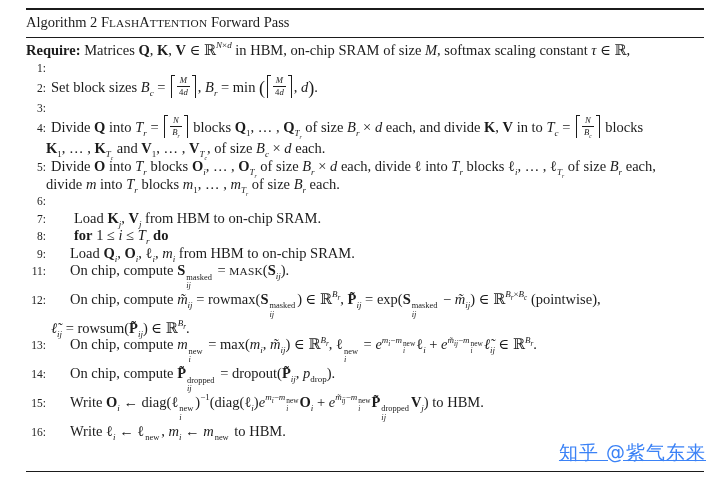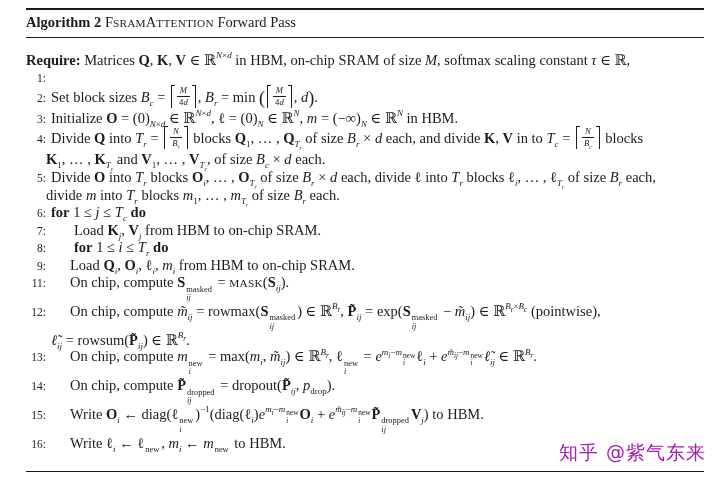--- a/index.html
+++ b/index.html
@@ -6,23 +6,23 @@
   html,body{ margin:0; padding:0; background:#e8e8e8; }
   .page{
     position:relative; width:720px; height:485px; background:#ffffff;
     font-family:"Liberation Serif","DejaVu Serif",serif;
     color:var(--ink); font-size:14.5px; overflow:hidden; margin:0 auto;
   }
   .inner{ padding:8px 16px 0 26px; }
   .rule{ border:0; border-top:1px solid var(--ink); margin:0; }
   .rule.thick{ border-top-width:2px; }
   .alg-header{ padding:3px 0 4px 0; line-height:19px; white-space:nowrap; }
-  .alg-label{ font-weight:bold; }
+  .alg-label{ font-weight:normal; }
   .sc{ font-size:0.78em; letter-spacing:0.2px; }
-  .req-row{ line-height:18px; margin-top:13px; white-space:nowrap; }
+  .req-row{ line-height:18px; margin-top:3px; white-space:nowrap; }
   .req-kw{ font-weight:bold; }
   .req-cont{ padding-left:18px; line-height:18px; white-space:nowrap; }
   #alg-lines{ margin-top:1px; }
   .row{ display:flex; align-items:baseline; line-height:16.5px; min-height:16.5px; white-space:nowrap; }
   .lnum{ flex:none; width:20px; text-align:right; font-size:11.5px; color:#222; }
   .lcontent{ margin-left:5px; }
   .ind-0 .lcontent{ margin-left:5px; }
   .ind-1 .lcontent{ margin-left:28px; }
   .ind-2 .lcontent{ margin-left:24px; }
   .cont0 .lcontent{ margin-left:0px; }
@@ -56,21 +56,21 @@
   }
 </style>
 </head>
 <body>
 
 <div class="page">
   <div class="inner">
     <hr class="rule thick">
     <div class="alg-header">
       <span class="alg-label">Algorithm 2</span>
-      <span>F<span class="sc">SRAM</span>A<span class="sc">TTENTION</span> Forward Pass</span>
+      <span>F<span class="sc">LASH</span>A<span class="sc">TTENTION</span> Forward Pass</span>
     </div>
     <hr class="rule">
     <div class="req-row">
       <span class="req-kw">Require:</span>
       <span>Matrices <b>Q</b>, <b>K</b>, <b>V</b> ∈ ℝ<sup class="exp"><i>N</i>×<i>d</i></sup> in HBM, on-chip SRAM of size <i>M</i>, softmax scaling constant <i>τ</i> ∈ ℝ,</span>
     </div>
     <div id="alg-lines">
         <div class="row ind-0">
           <span class="lnum">1:</span>
         </div>
@@ -87,21 +87,20 @@
               <span class="cl"></span>
               <span class="frac">
                 <span class="fnum"><i>M</i></span>
                 <span class="fden">4<i>d</i></span>
               </span>
               <span class="cr"></span>
             </span>, <i>d</i><span class="bigp">)</span>.</span>
         </div>
         <div class="row ind-0">
           <span class="lnum">3:</span>
-          <span class="lcontent">Initialize <b>O</b> = (0)<sub><i>N</i>×<i>d</i></sub> ∈ ℝ<sup class="exp"><i>N</i>×<i>d</i></sup>, ℓ = (0)<sub><i>N</i></sub> ∈ ℝ<sup class="exp"><i>N</i></sup>, <i>m</i> = (−∞)<sub><i>N</i></sub> ∈ ℝ<sup class="exp"><i>N</i></sup> in HBM.</span>
         </div>
         <div class="row ind-0">
           <span class="lnum">4:</span>
           <span class="lcontent">Divide <b>Q</b> into <i>T<sub>r</sub></i> = <span class="ceil">
               <span class="cl"></span>
               <span class="frac">
                 <span class="fnum"><i>N</i></span>
                 <span class="fden"><i>B<sub>r</sub></i></span>
               </span>
               <span class="cr"></span>
@@ -121,21 +120,20 @@
         <div class="row ind-0">
           <span class="lnum">5:</span>
           <span class="lcontent">Divide <b>O</b> into <i>T<sub>r</sub></i> blocks <b>O</b><sub><i>i</i></sub>, … , <b>O</b><sub><i>T<sub>r</sub></i></sub> of size <i>B<sub>r</sub></i> × <i>d</i> each, divide ℓ into <i>T<sub>r</sub></i> blocks ℓ<sub><i>i</i></sub>, … , ℓ<sub><i>T<sub>r</sub></i></sub> of size <i>B<sub>r</sub></i> each,</span>
         </div>
         <div class="row cont0">
           <span class="lnum"></span>
           <span class="lcontent">divide <i>m</i> into <i>T<sub>r</sub></i> blocks <i>m</i><sub>1</sub>, … , <i>m</i><sub><i>T<sub>r</sub></i></sub> of size <i>B<sub>r</sub></i> each.</span>
         </div>
         <div class="row ind-0">
           <span class="lnum">6:</span>
-          <span class="lcontent"><b>for</b> 1 ≤ <i>j</i> ≤ <i>T<sub>c</sub></i> <b>do</b></span>
         </div>
         <div class="row ind-1">
           <span class="lnum">7:</span>
           <span class="lcontent">Load <b>K</b><sub><i>j</i></sub>, <b>V</b><sub><i>j</i></sub> from HBM to on-chip SRAM.</span>
         </div>
         <div class="row ind-1">
           <span class="lnum">8:</span>
           <span class="lcontent"><b>for</b> 1 ≤ <i>i</i> ≤ <i>T<sub>r</sub></i> <b>do</b></span>
         </div>
         <div class="row ind-2">
@@ -206,14 +204,14 @@
           <span class="lnum">16:</span>
           <span class="lcontent">Write ℓ<sub><i>i</i></sub> ← ℓ<span class="ss">
               <span>new</span>
             </span>, <i>m<sub>i</sub></i> ← <i>m</i><span class="ss">
               <span>new</span>
             </span> to HBM.</span>
         </div>
       </div>
   </div>
   <div class="bot-rule"></div>
-  <div class="watermark" style="color: #a21caf;">知乎 @紫气东来</div>
+  <div class="watermark" style="color: #3b82f6; text-decoration: underline;">知乎 @紫气东来</div>
 </div>
 
 </body></html>

